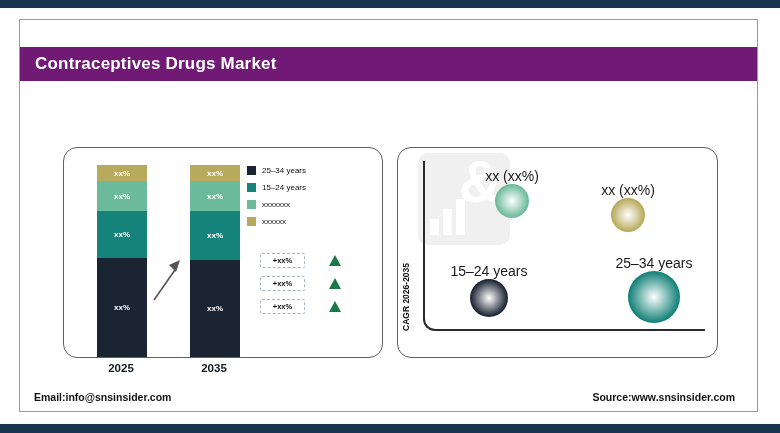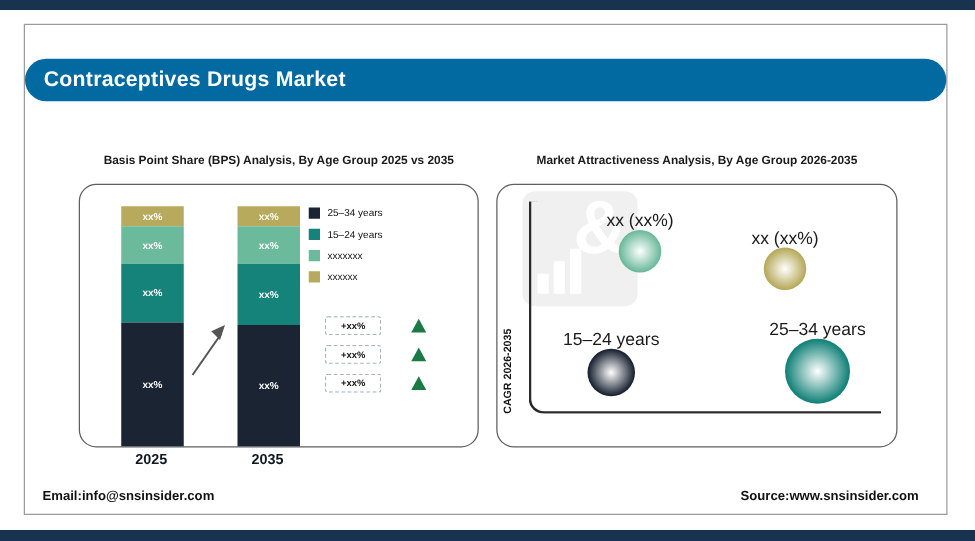--- a/index.html
+++ b/index.html
@@ -101,27 +101,25 @@
     <div id="watermark">
       <div id="wm-tile">
         <span class="wm-bar" id="wm-bar1"></span>
         <span class="wm-bar" id="wm-bar2"></span>
         <span class="wm-bar" id="wm-bar3"></span>
         <span id="wm-amp">&amp;</span>
       </div>
     </div>
   </div>
 
-  <div id="title-bar" class="abs" style="background: #0369a1; border-radius: 17px;">
+  <div id="title-bar" class="abs" style="background: #701a75;">
     <span id="page-title">Contraceptives Drugs Market</span>
   </div>
 
 
-  <div id="left-chart-title" class="abs chart-title">Basis Point Share (BPS) Analysis, By Age Group 2025 vs 2035</div>
-  <div id="right-chart-title" class="abs chart-title">Market Attractiveness Analysis, By Age Group 2026-2035</div>
 
   <div id="left-chart" class="abs chart-box">
     <div id="bar-2025" class="stacked-bar">
         <div class="bar-seg" style="height: 99px; background: rgb(27, 36, 51);">xx%</div>
         <div class="bar-seg" style="height: 47px; background: rgb(22, 131, 122);">xx%</div>
         <div class="bar-seg" style="height: 30px; background: rgb(108, 186, 156);">xx%</div>
         <div class="bar-seg" style="height: 16px; background: rgb(183, 170, 92);">xx%</div>
       </div>
     <div id="bar-2035" class="stacked-bar">
         <div class="bar-seg" style="height: 97px; background: rgb(27, 36, 51);">xx%</div>

